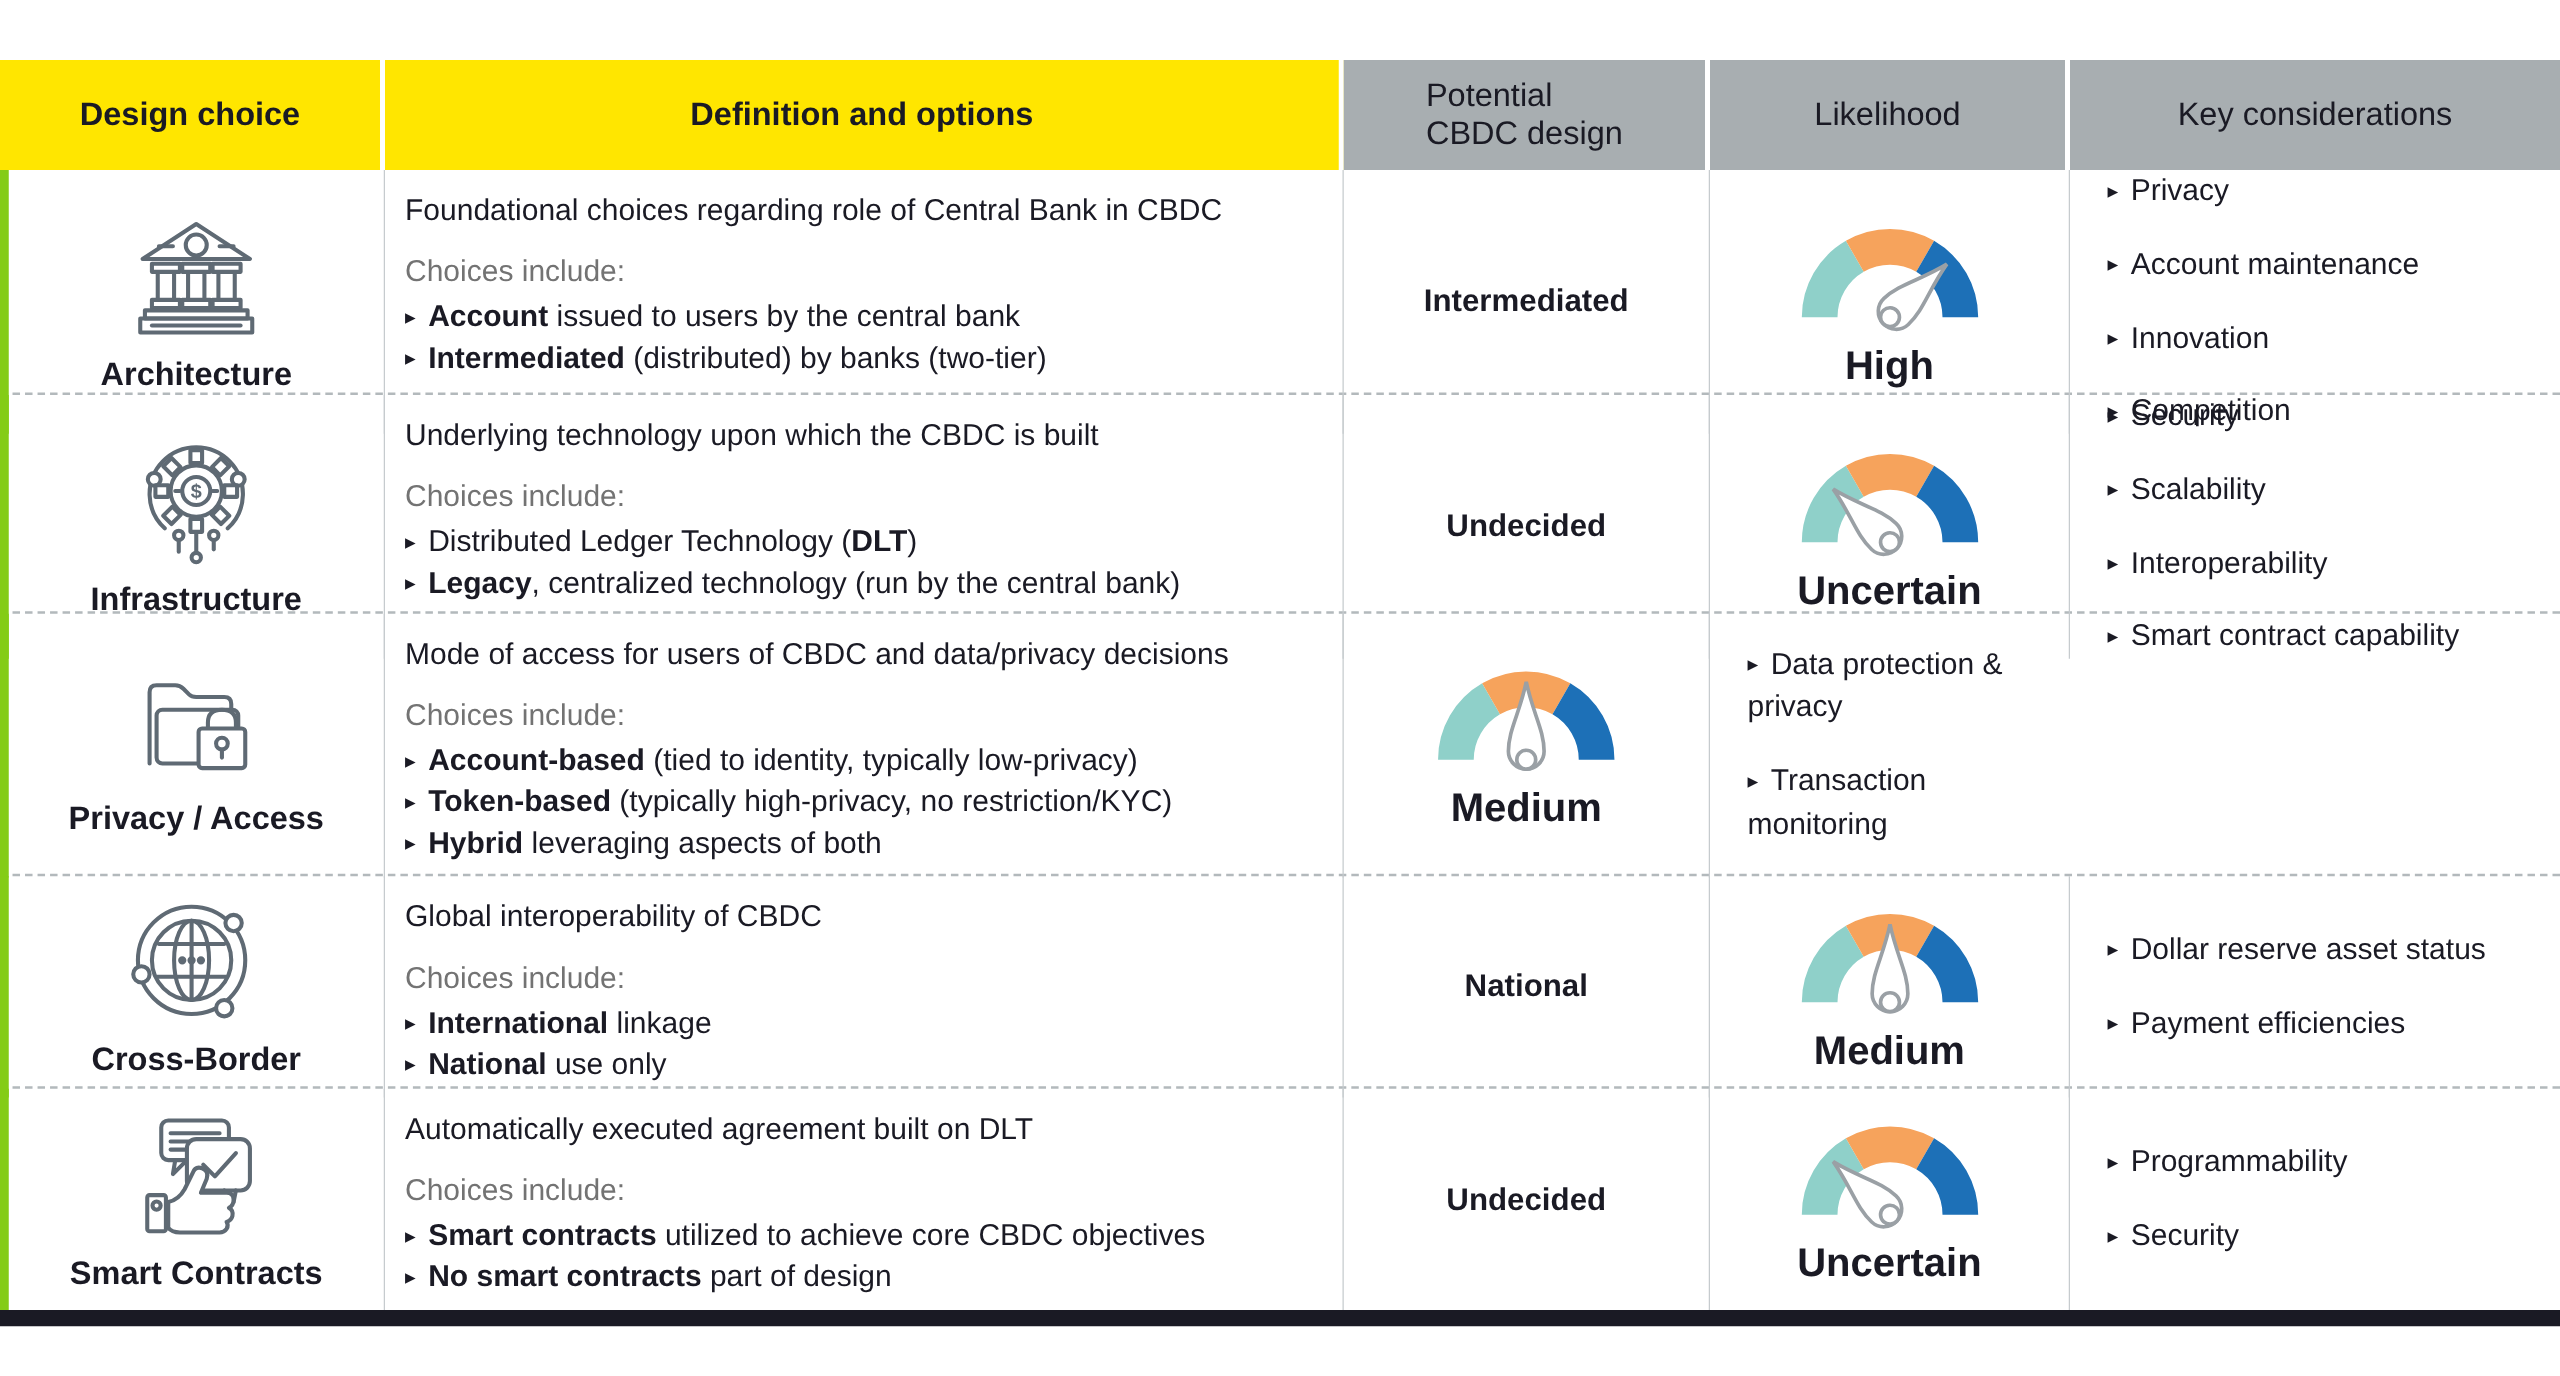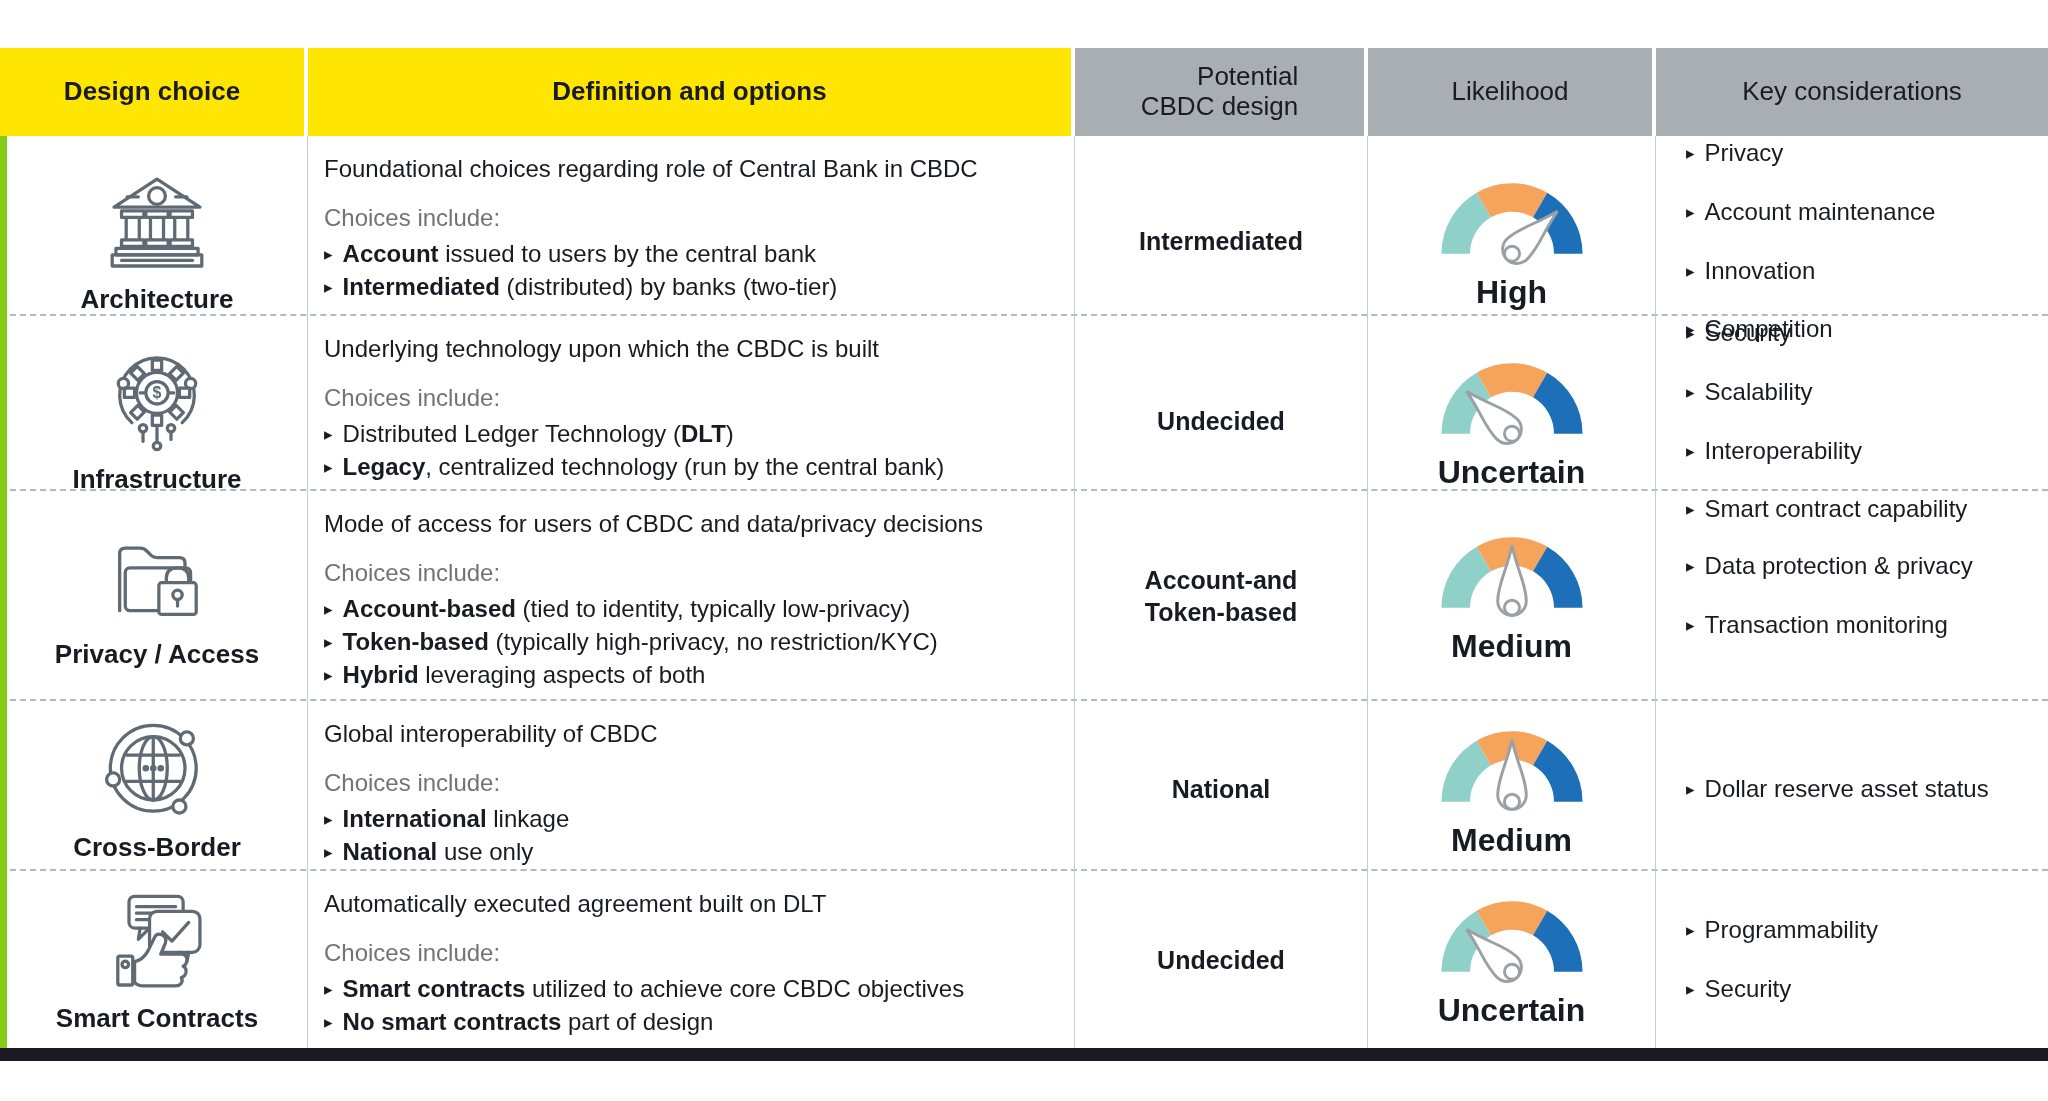--- a/index.html
+++ b/index.html
@@ -6,21 +6,21 @@
   html,body { width: 2048px; height: 1101px; background: #ffffff;
               font-family: "Liberation Sans", sans-serif; color: #1a1a24; }
   .page { position: relative; width: 2048px; height: 1101px; overflow: hidden; }
   .table { position: absolute; left: 0; top: 48px; width: 2048px; }
 
   .grid-row { display: grid; grid-template-columns: 308px 767px 293px 288px 392px; }
 
   
   .hdr { height: 88px; }
   .hdr .hcell { display:flex; align-items:center; justify-content:center;
-                text-align:right; font-size: 26px; line-height: 1.15;
+                text-align:left; font-size: 26px; line-height: 1.15;
                 white-space: pre-line; border-right: 4px solid #ffffff; }
   .hdr .hcell:last-child { border-right: none; }
   .hcell.yellow { background: #ffe600; font-weight: 700; }
   .hcell.gray   { background: #a8aeb1; font-weight: 500; }
 
   
   .brow { border-bottom: 2px dashed #b3b9bc; }
   .brow:last-child { border-bottom: none; }
   .r1 { height: 180px; } .r2 { height: 175px; } .r3 { height: 210px; }
   .r4 { height: 170px; } .r5 { height: 178px; }
@@ -239,22 +239,20 @@
     </div>
     <div class="bcell cell-def">
       <div class="def-text">Mode of access for users of CBDC and data/privacy decisions</div>
       <div class="choices-label">Choices include:</div>
       <div class="choices-list">
               <div class="choice-line"><span class="marker">▸</span><span class="b">Account-based</span><span> (tied to identity, typically low-privacy)</span></div>
               <div class="choice-line"><span class="marker">▸</span><span class="b">Token-based</span><span> (typically high-privacy, no restriction/KYC)</span></div>
               <div class="choice-line"><span class="marker">▸</span><span class="b">Hybrid</span><span> leveraging aspects of both</span></div>
             </div>
     </div>
-    <div class="bcell cell-potential">Account-and
-Token-based</div>
     <div class="bcell cell-gauge">
       <svg class="gauge" width="168" height="101" viewBox="0 0 200 120">
         <use href="#gauge-arc"></use>
         <g class="needle-group" transform="translate(100,96) rotate(0)">
           <path class="needle" d="M0,-74 C6,-45 17,-28 17,-8 A17,17 0 1,1 -17,-8 C-17,-28 -6,-45 0,-74 Z"></path>
           <circle class="needle" cx="0" cy="0" r="9"></circle>
         </g>
       </svg>
       <div class="gauge-label">Medium</div>
     </div>
@@ -285,20 +283,21 @@
         <use href="#gauge-arc"></use>
         <g class="needle-group" transform="translate(100,96) rotate(0)">
           <path class="needle" d="M0,-74 C6,-45 17,-28 17,-8 A17,17 0 1,1 -17,-8 C-17,-28 -6,-45 0,-74 Z"></path>
           <circle class="needle" cx="0" cy="0" r="9"></circle>
         </g>
       </svg>
       <div class="gauge-label">Medium</div>
     </div>
     <div class="bcell cell-key">
             <div class="key-item"><span class="marker">▸</span>Dollar reserve asset status</div>
+            <div class="key-item"><span class="marker">▸</span>Payment efficiencies</div>
           </div>
   </div>
 
   <div class="grid-row brow r5">
     <div class="bcell first cell-design">
       <svg class="icon row-icon" width="112" height="112">
               <use href="#smart-contracts-icon"></use>
             </svg>
       <div class="design-label">Smart Contracts</div>
     </div>

